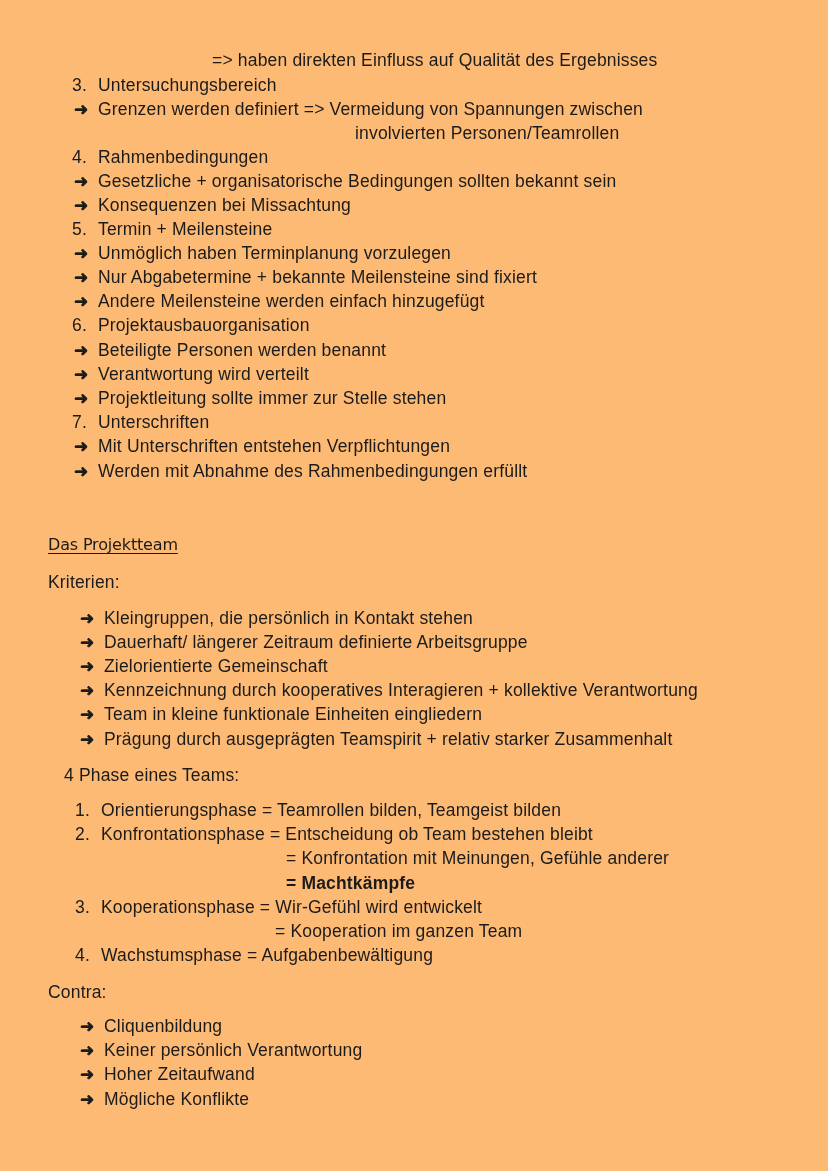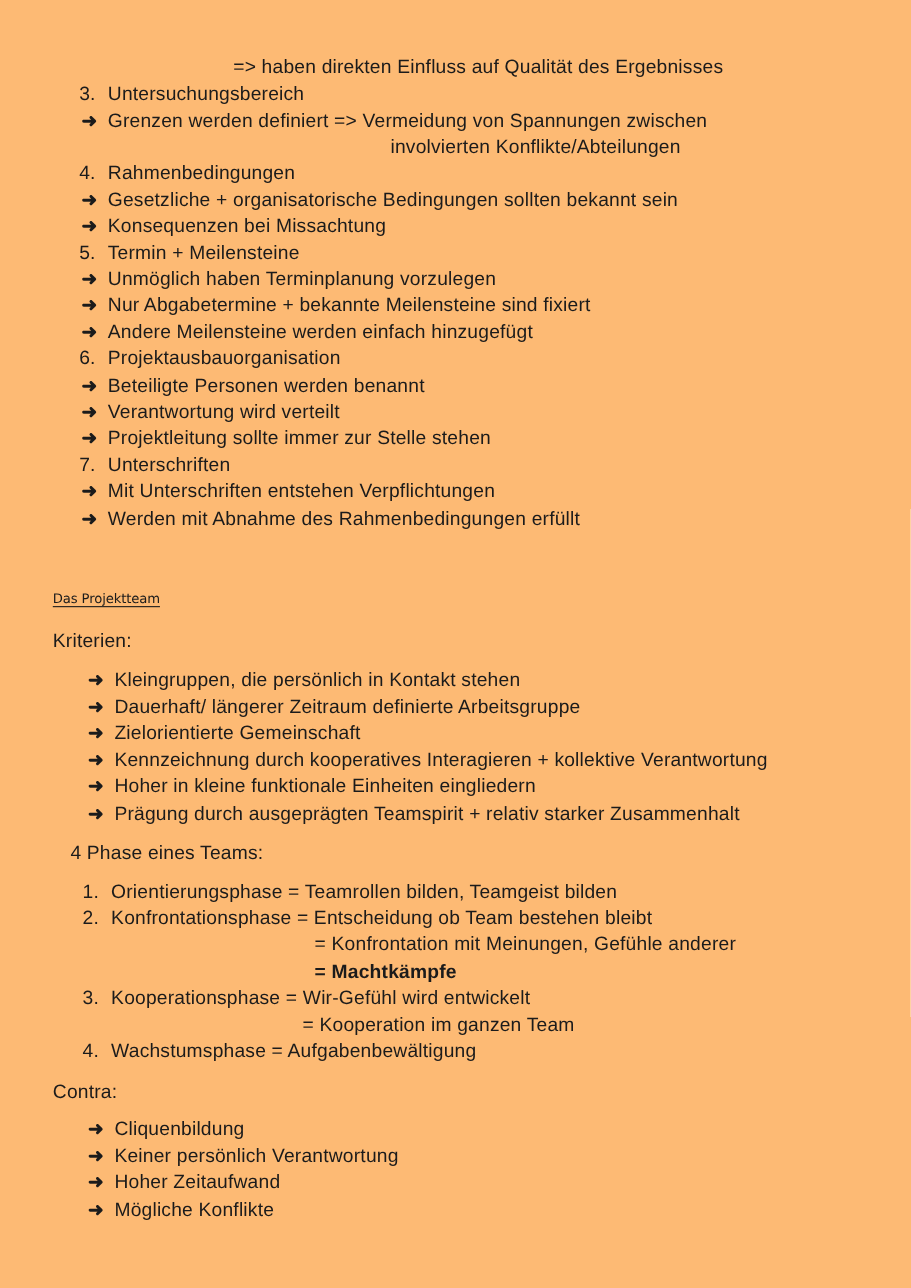--- a/index.html
+++ b/index.html
@@ -57,21 +57,21 @@
     font-weight: 700;
     transform: translateY(0px);
   }
   .arrow-line .txt { display: inline-block; }
 
   
   .plain { }
 
   
   .heading {
-    font-size: 12px;
+    font-size: 16px;
     font-family: "DejaVu Sans", sans-serif;
     text-decoration: underline;
     text-underline-offset: 3px;
     letter-spacing: -0.01em;
   }
 </style>
 </head>
 <body>
 
 <div class="page">
@@ -81,21 +81,21 @@
   <div class="line num-line" style="left:72px; top:75px;">
     <span class="num">3.</span>
     <span class="txt">Untersuchungsbereich</span>
   </div>
 
   <div class="line arrow-line" style="left:74px; top:99px;">
     <span class="arrow">➜</span>
     <span class="txt">Grenzen werden definiert =&gt; Vermeidung von Spannungen zwischen</span>
   </div>
 
-  <div class="line plain" style="left:355px; top:123px;">involvierten Konflikte/Abteilungen</div>
+  <div class="line plain" style="left:355px; top:123px;">involvierten Personen/Teamrollen</div>
 
   <div class="line num-line" style="left:72px; top:147px;">
     <span class="num">4.</span>
     <span class="txt">Rahmenbedingungen</span>
   </div>
 
   <div class="line arrow-line" style="left:74px; top:171px;">
     <span class="arrow">➜</span>
     <span class="txt">Gesetzliche + organisatorische Bedingungen sollten bekannt sein</span>
   </div>
@@ -175,21 +175,21 @@
   <div class="line arrow-line" style="left:80px; top:656px;">
     <span class="arrow">➜</span>
     <span class="txt">Zielorientierte Gemeinschaft</span>
   </div>
   <div class="line arrow-line" style="left:80px; top:680px;">
     <span class="arrow">➜</span>
     <span class="txt">Kennzeichnung durch kooperatives Interagieren + kollektive Verantwortung</span>
   </div>
   <div class="line arrow-line" style="left:80px; top:704px;">
     <span class="arrow">➜</span>
-    <span class="txt">Hoher in kleine funktionale Einheiten eingliedern</span>
+    <span class="txt">Team in kleine funktionale Einheiten eingliedern</span>
   </div>
   <div class="line arrow-line" style="left:80px; top:729px;">
     <span class="arrow">➜</span>
     <span class="txt">Prägung durch ausgeprägten Teamspirit + relativ starker Zusammenhalt</span>
   </div>
 
   <div class="line plain" style="left:64px; top:765px;">4 Phase eines Teams:</div>
 
   <div class="line num-line" style="left:75px; top:800px;">
     <span class="num">1.</span>

